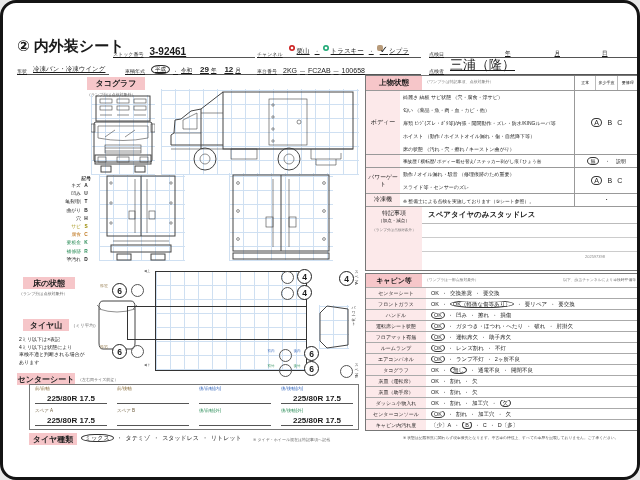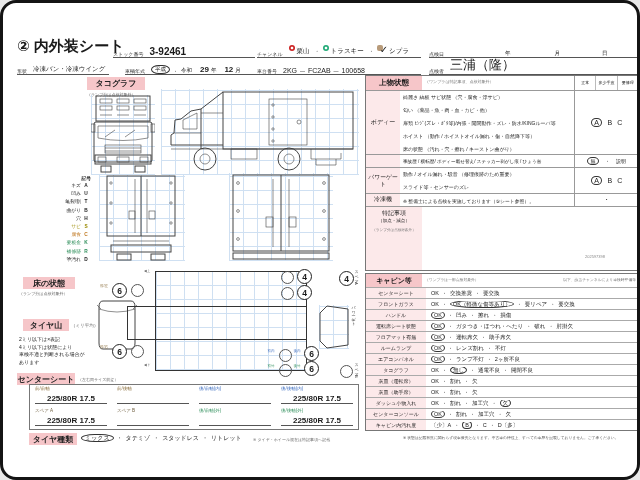--- a/index.html
+++ b/index.html
@@ -4,21 +4,21 @@
 <style>
   html,body{margin:0;padding:0;background:#e8e8e8;}
   .sheet{position:relative;width:640px;height:480px;background:#fff;
     font-family:"Liberation Sans","DejaVu Sans",sans-serif;color:#1a1a1a;
     border:3px solid #141414;border-radius:16px;box-sizing:border-box;overflow:hidden;}
   .abs{position:absolute;}
   .plabel{position:absolute;background:#f6c6c9;font-weight:bold;font-size:8px;
     display:flex;align-items:center;justify-content:center;color:#222;}
   .note{position:absolute;font-size:4px;color:#666;white-space:nowrap;}
   .fld{position:absolute;display:flex;align-items:flex-end;border-bottom:1px solid #555;
-    white-space:nowrap;}
+    white-space:nowrap;text-decoration:underline;}
   .lbl{font-size:5px;color:#333;margin-right:6px;}
   .val-big{font-size:10px;font-weight:bold;}
   .val-med{font-size:8px;font-weight:bold;}
   .val-sm{font-size:7px;}
   .unit{font-size:5.5px;margin:0 2px;}
   .circ{border:1px solid #333;border-radius:50% / 60%;padding:0 3px;}
   .sep{margin:0 3px;font-size:5px;}
   .grid{background-image:
     repeating-linear-gradient(0deg,#cfe0f2 0,#cfe0f2 .8px,transparent .8px,transparent 14px),
     repeating-linear-gradient(90deg,#cfe0f2 0,#cfe0f2 .8px,transparent .8px,transparent 14px);}
@@ -39,21 +39,21 @@
   .vtext{position:absolute;writing-mode:vertical-rl;font-size:4px;color:#333;letter-spacing:.5px;}
   
   .chan-ic{display:inline-block;width:6px;height:6px;border-radius:50%;margin:0 2px 1px 0;vertical-align:middle;}
   .ic0{background:radial-gradient(circle,#fff 0 1.5px,#c22 1.6px);}
   .ic1{background:radial-gradient(circle,#fff 0 1.5px,#2a7 1.6px);}
   .ic2{background:#b89b7a;border-radius:2px;}
   .check{font-size:10px;font-weight:bold;margin-left:-5px;margin-right:1px;}
   .chan-name{font-size:6.5px;margin-right:2px;}
   
   #bt{left:362px;top:72px;width:274px;height:196px;border:1.2px solid #777;display:flex;flex-direction:column;box-sizing:border-box;}
-  .row{display:flex;box-sizing:border-box;}
+  .row{display:flex;box-sizing:border-box;justify-content:center;}
   .bt-title{width:56px;background:#f6c6c9;font-weight:bold;font-size:7.5px;display:flex;align-items:center;justify-content:center;}
   .bt-note{flex:1;font-size:4px;color:#777;padding:3px 0 0 3px;}
   .bt-rhead{width:63px;display:flex;border-left:1px solid #999;}
   .bt-rhead div{flex:1;border-left:1px solid #bbb;font-size:4px;display:flex;align-items:center;justify-content:center;text-align:center;line-height:1.15;}
   .bt-rhead div:first-child{border-left:none;}
   .bt-lab{width:34px;background:#fce9ea;font-size:6px;display:flex;align-items:center;justify-content:center;text-align:center;line-height:1.2;}
   .bt-lines{flex:1;overflow:hidden;}
   .bt-line{height:12.8px;font-size:5px;white-space:nowrap;overflow:hidden;display:flex;align-items:center;padding-left:3px;}
   .bt-rate{width:63px;border-left:1px solid #999;display:flex;align-items:center;justify-content:center;font-size:7px;gap:5px;}
   .bt-rate .circ{padding:0 2.5px;}
@@ -440,20 +440,26 @@
           <div class="bt-line" style="height:13px;font-size:4.8px;">※ 整備士による点検を実施しております（⑤シート参照）。</div>
         </div>
       <div class="bt-rate">・</div>
     </div>
     <div class="row" style="flex:1;">
       <div class="rem-lab">
         <span>特記事項</span>
         <span class="rem-sub">（加点・減点）</span>
         <span class="rem-note">（ランプ分は点検対象外）</span>
       </div>
+      <div class="rem-body">
+        <div class="rem-val">スペアタイヤのみスタッドレス</div>
+        <div class="rem-line"></div>
+        <div class="rem-line"></div>
+        <div class="rem-line" style="border-bottom:none;"></div>
+      </div>
     </div>
   </div>
 
   <div class="abs" id="docnum">202597398</div>
 
   <div class="abs" id="ct">
     <div class="row" style="height:13px;">
       <div class="ct-title">キャビン等</div>
       <div class="ct-note">（ワンプラは一部点検対象外）</div>
       <div class="ct-noter">以下、該当チャンネルにより車検時整備等</div>

